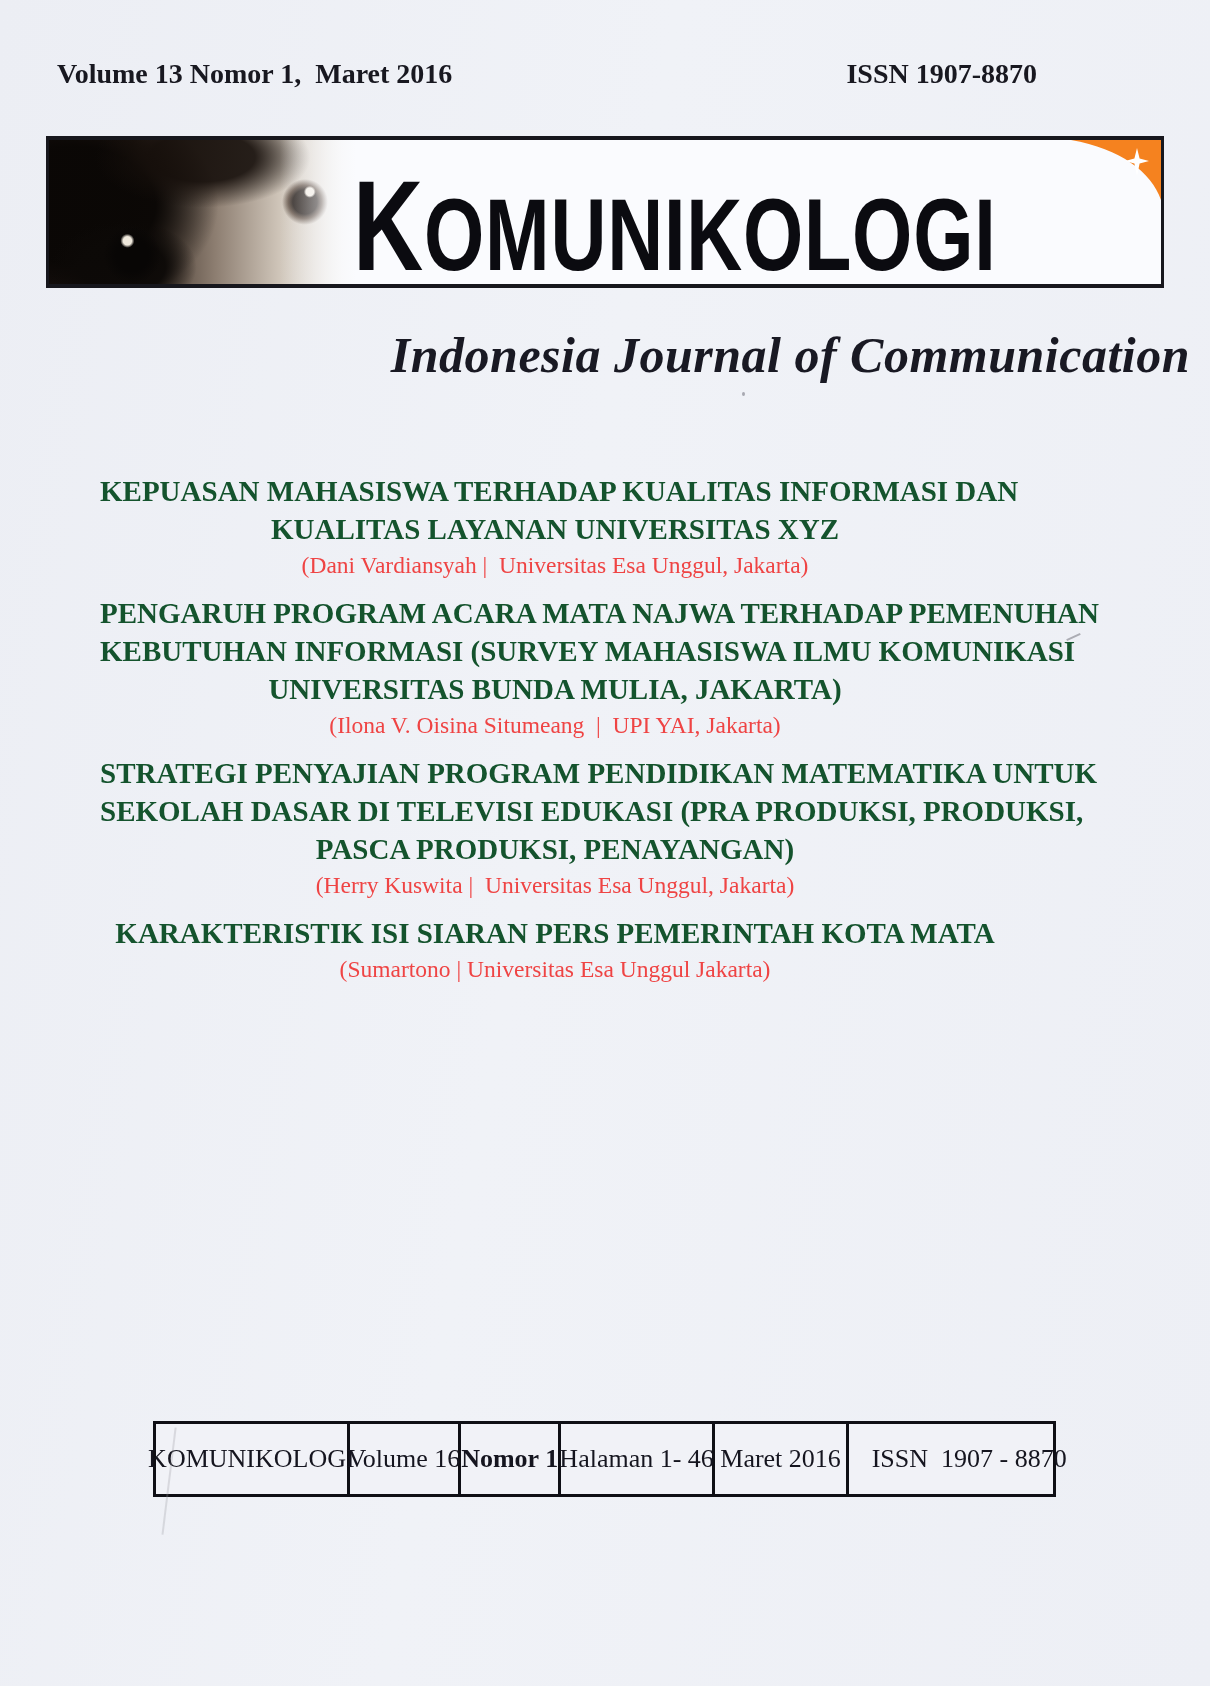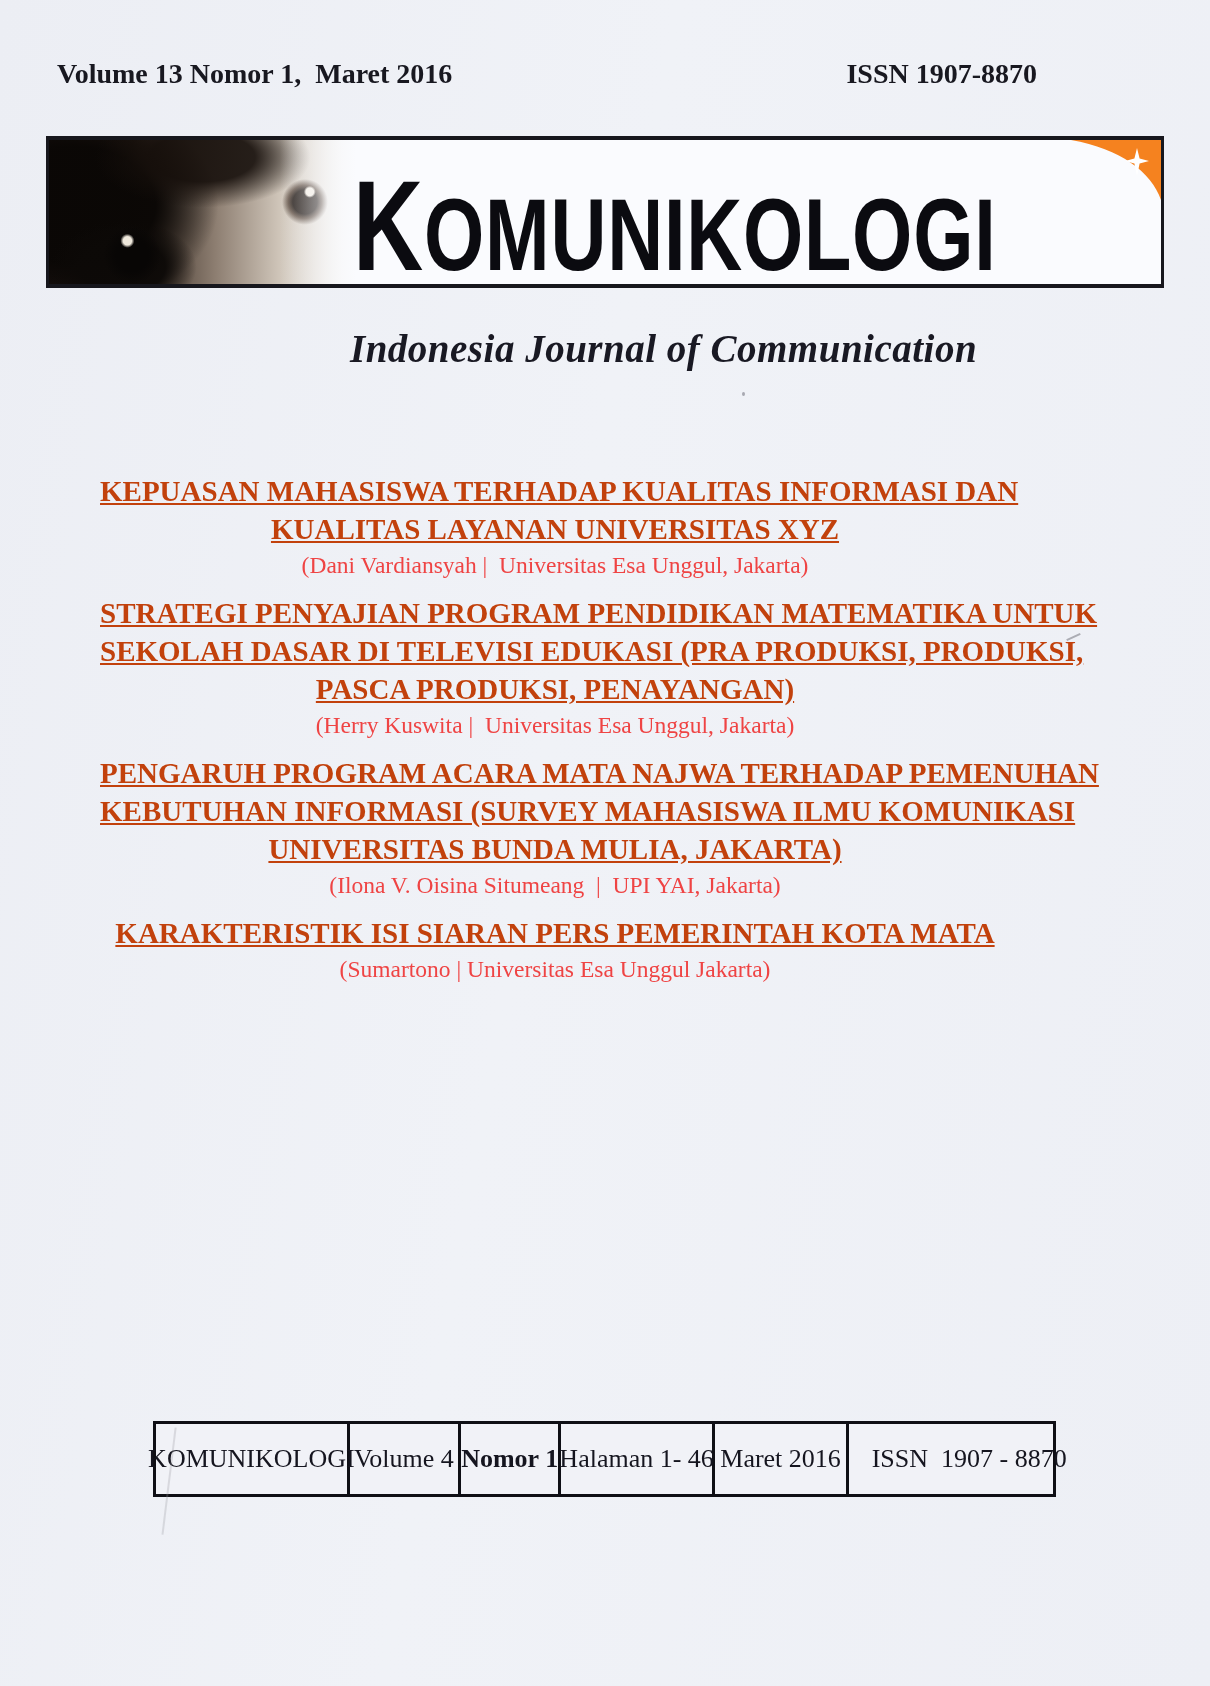--- a/index.html
+++ b/index.html
@@ -43,28 +43,28 @@
     font-family:"Liberation Sans", sans-serif;font-weight:bold;color:#0b0b10;
     transform:scaleX(.76);transform-origin:left bottom;
     letter-spacing:1px;line-height:1;
   }
   .bt-first{font-size:128px;}
   .bt-rest{font-size:102px;}
   .orange-corner{position:absolute;right:0;top:0;width:90px;height:62px;}
 
   
   .subtitle{
-    position:absolute;left:350px;top:326px;width:840px;text-align:left;
-    font-style:italic;font-weight:bold;font-size:39px;letter-spacing:.5px;color:#191923;
+    position:absolute;left:350px;top:326px;width:840px;text-align:right;
+    font-style:italic;font-weight:bold;font-size:50px;letter-spacing:.5px;color:#191923;
   }
 
   
   .articles{position:absolute;left:100px;top:472px;width:910px;text-align:center;}
   .article{margin-bottom:12px;}
-  .a-title{font-weight:bold;font-size:29px;line-height:38px;color:#c2410c;white-space:pre;text-decoration:underline;}
+  .a-title{font-weight:bold;font-size:29px;line-height:38px;color:#14532d;white-space:pre;}
   .a-auth{font-size:23.5px;line-height:34px;color:#ef4444;white-space:pre;}
 
   
   .footer-table{
     position:absolute;left:153px;top:1421px;width:903px;height:76px;
     box-sizing:border-box;border:3px solid #0f0f15;display:flex;background:#f1f2f7;
   }
   .cell{
     box-sizing:border-box;border-right:3px solid #0f0f15;
     display:flex;align-items:center;justify-content:center;
@@ -108,43 +108,43 @@
   <div class="articles">
 
     <div class="article">
       <div class="a-title">KEPUASAN MAHASISWA TERHADAP KUALITAS INFORMASI DAN</div>
       <div class="a-title">KUALITAS LAYANAN UNIVERSITAS XYZ</div>
       <div class="a-auth">(Dani Vardiansyah |  Universitas Esa Unggul, Jakarta)</div>
     </div>
 
 
     <div class="article">
+      <div class="a-title">PENGARUH PROGRAM ACARA MATA NAJWA TERHADAP PEMENUHAN</div>
+      <div class="a-title">KEBUTUHAN INFORMASI (SURVEY MAHASISWA ILMU KOMUNIKASI</div>
+      <div class="a-title">UNIVERSITAS BUNDA MULIA, JAKARTA)</div>
+      <div class="a-auth">(Ilona V. Oisina Situmeang  |  UPI YAI, Jakarta)</div>
+    </div>
+
+    <div class="article">
       <div class="a-title">STRATEGI PENYAJIAN PROGRAM PENDIDIKAN MATEMATIKA UNTUK</div>
       <div class="a-title">SEKOLAH DASAR DI TELEVISI EDUKASI (PRA PRODUKSI, PRODUKSI,</div>
       <div class="a-title">PASCA PRODUKSI, PENAYANGAN)</div>
       <div class="a-auth">(Herry Kuswita |  Universitas Esa Unggul, Jakarta)</div>
-    </div>
-
-    <div class="article">
-      <div class="a-title">PENGARUH PROGRAM ACARA MATA NAJWA TERHADAP PEMENUHAN</div>
-      <div class="a-title">KEBUTUHAN INFORMASI (SURVEY MAHASISWA ILMU KOMUNIKASI</div>
-      <div class="a-title">UNIVERSITAS BUNDA MULIA, JAKARTA)</div>
-      <div class="a-auth">(Ilona V. Oisina Situmeang  |  UPI YAI, Jakarta)</div>
     </div>
 
     <div class="article">
       <div class="a-title">KARAKTERISTIK ISI SIARAN PERS PEMERINTAH KOTA MATA</div>
       <div class="a-auth">(Sumartono | Universitas Esa Unggul Jakarta)</div>
     </div>
 
   </div>
 
   <div class="footer-table">
     <div class="cell c0">KOMUNIKOLOGI</div>
-    <div class="cell c1">Volume 4</div>
+    <div class="cell c1">Volume 16</div>
     <div class="cell c2">Nomor 1</div>
     <div class="cell c3">Halaman 1- 46</div>
     <div class="cell c4">Maret 2016</div>
     <div class="cell c5">ISSN  1907 - 8870</div>
   </div>
 
   <div class="artifact art-scratch"></div>
   <div class="artifact art-tick"></div>
   <div class="artifact art-dot"></div>
 

